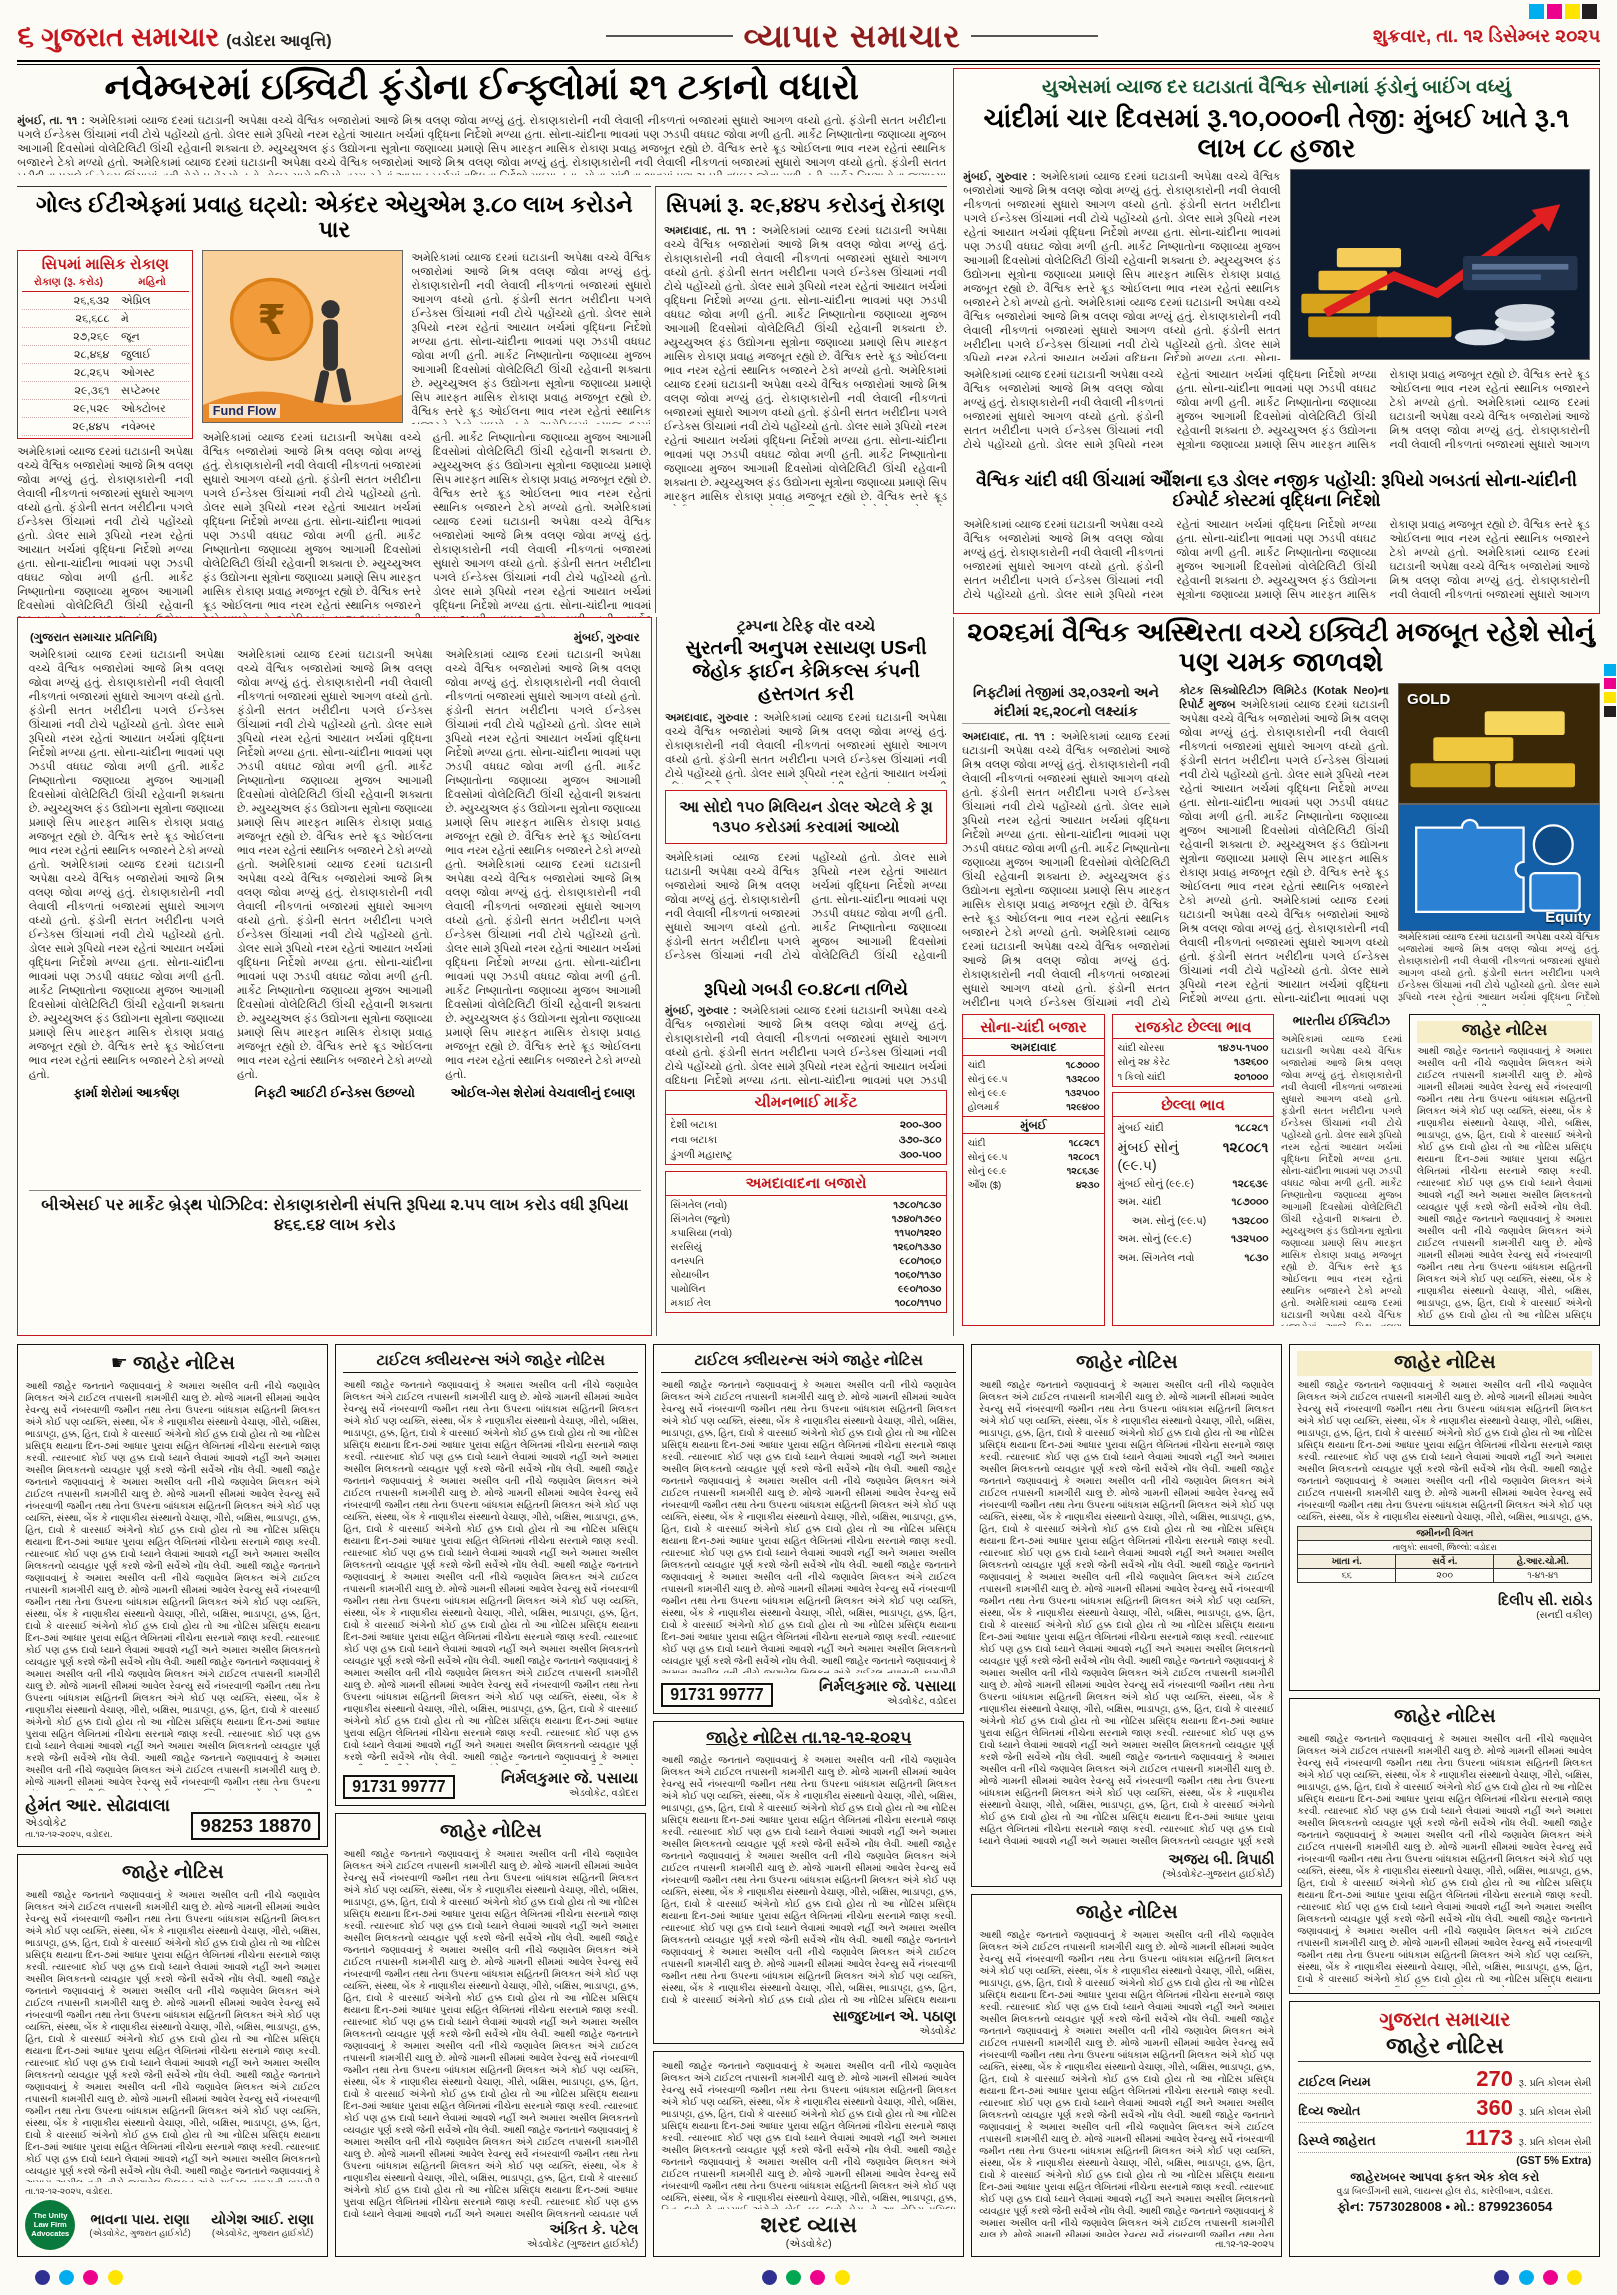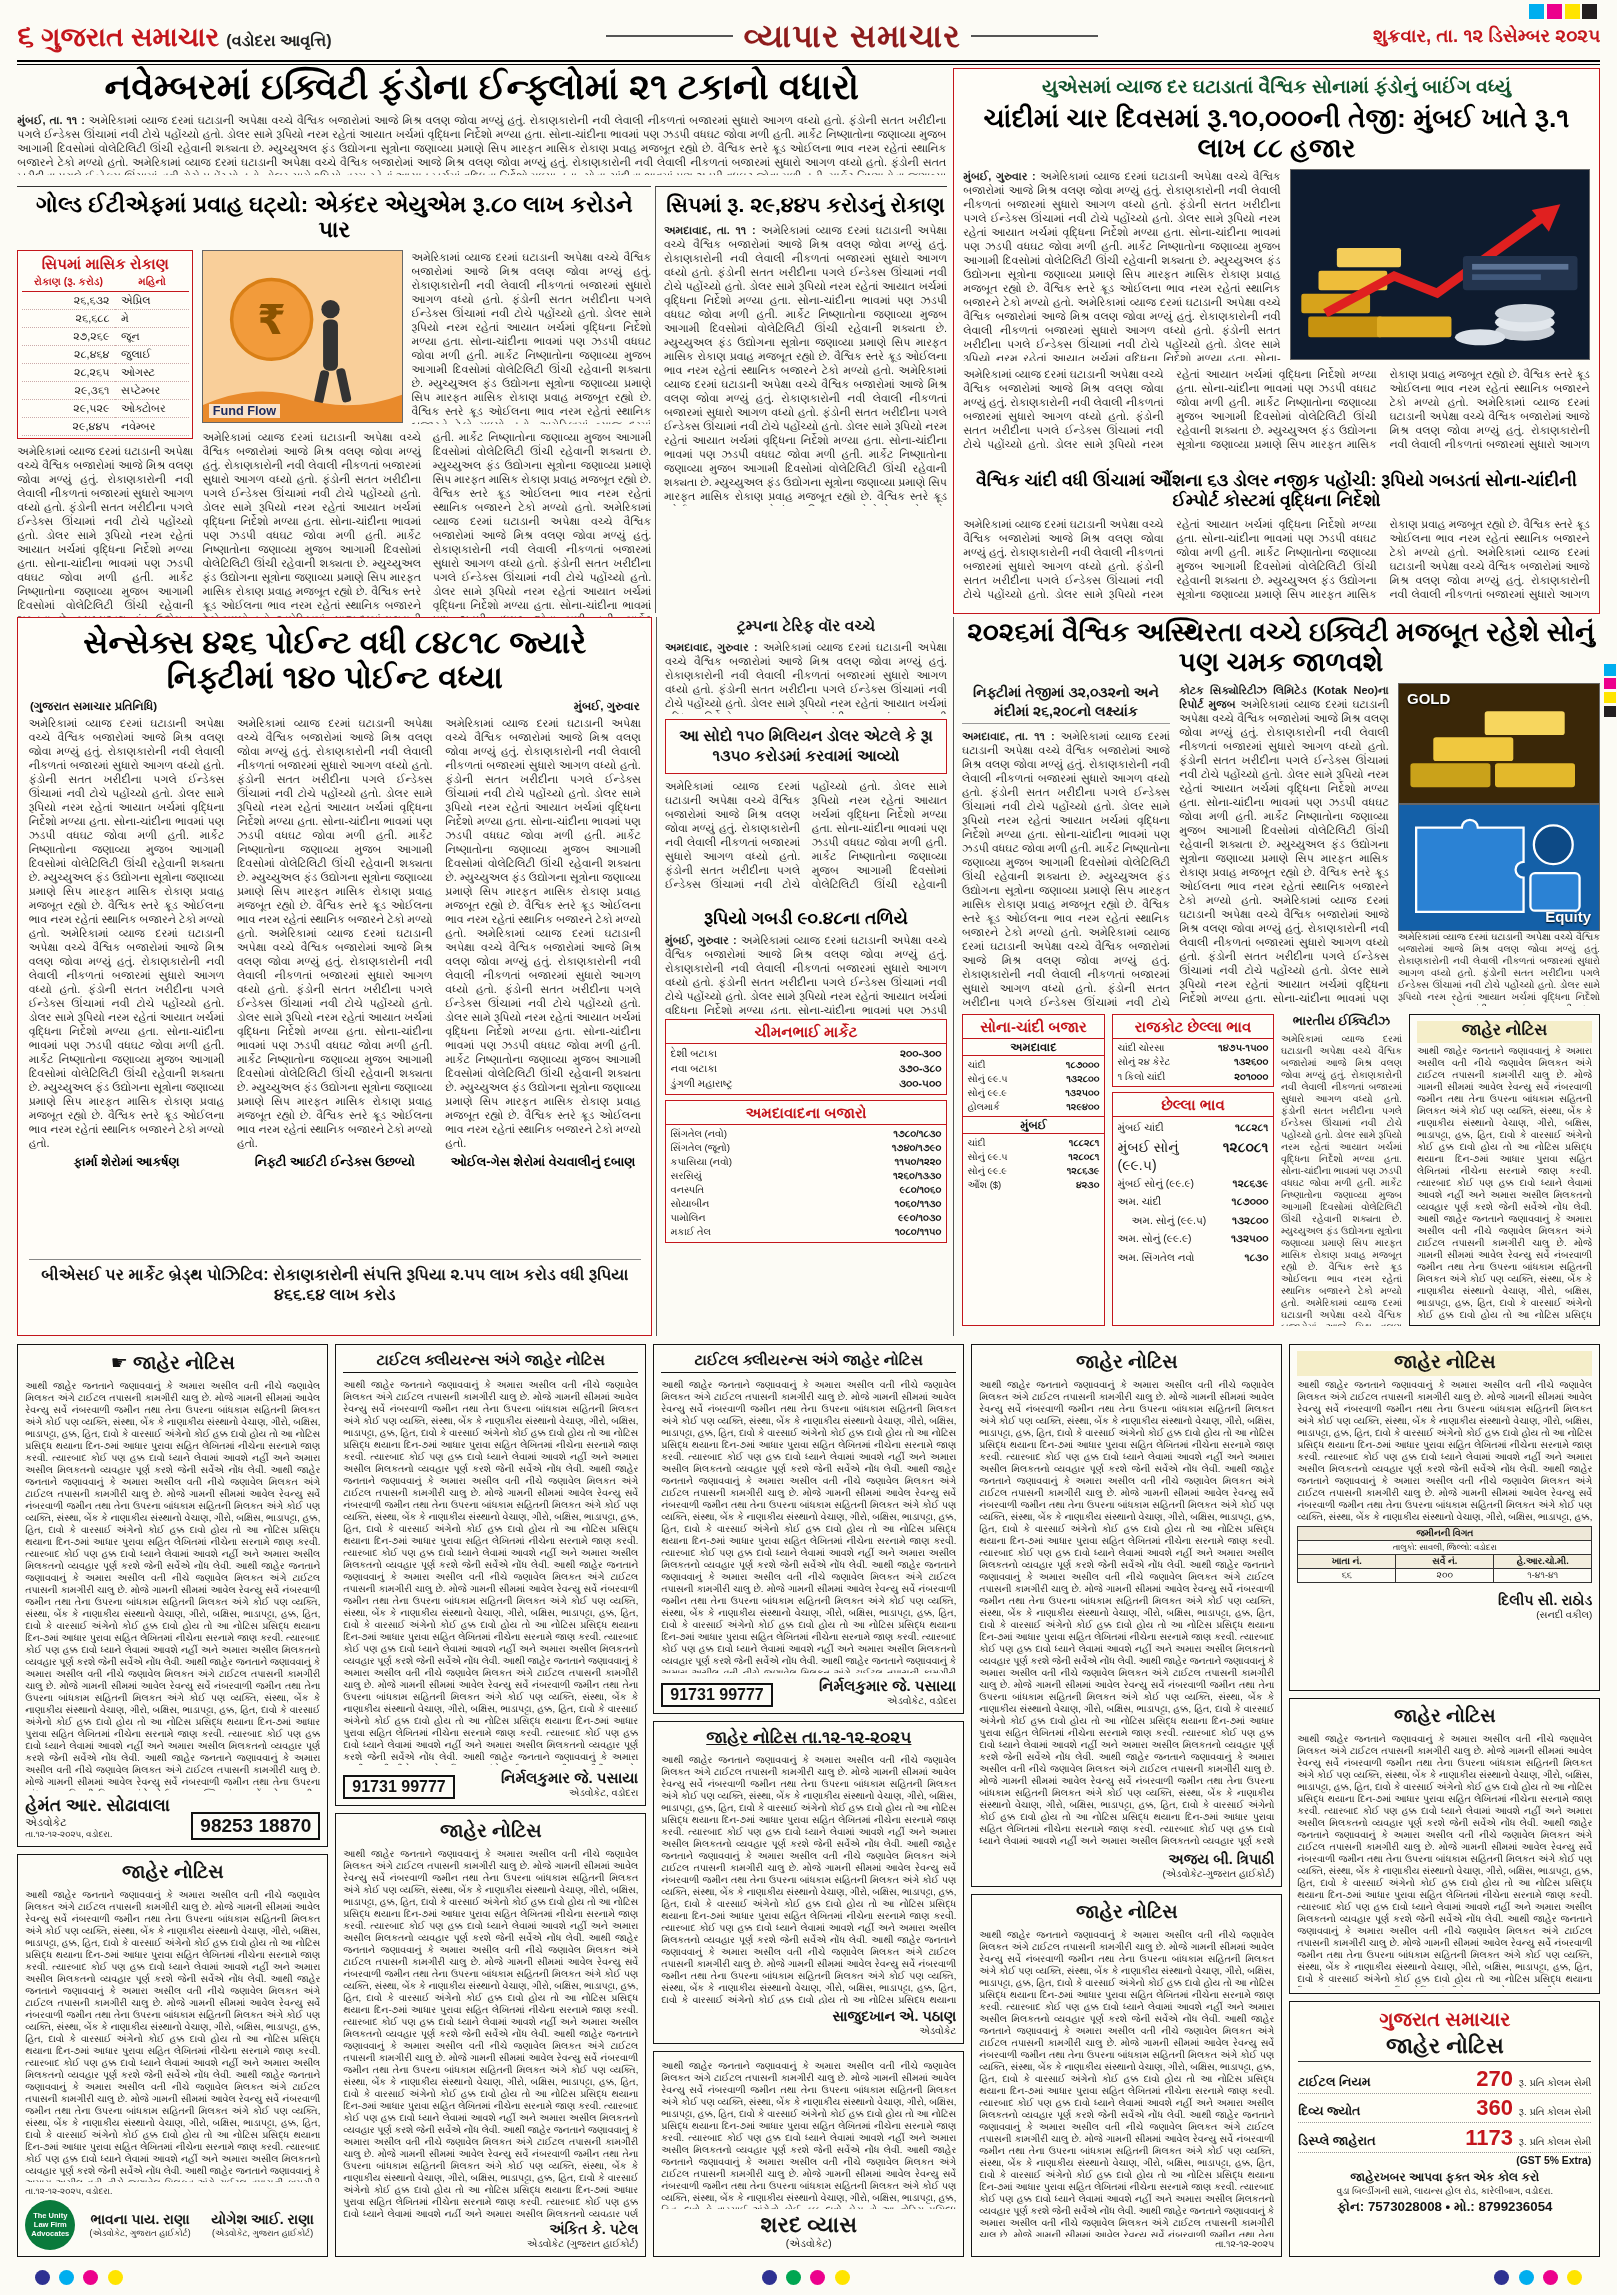--- a/index.html
+++ b/index.html
@@ -220,39 +220,39 @@
     </div>
   </div>
 </section>
 
 <section class="abs vsep-l" style="left:655px;top:186px;width:292px;height:427px;border-top:1.2px solid #333;padding:4.6px 0 0 8px;">
   <h2 class="h-sm ctr" style="font-size:21px;">સિપમાં રૂ. ૨૯,૪૪૫ કરોડનું રોકાણ</h2>
   <p class="fill news" style="height:283px;margin-top:5.8px;"><b class="dl">અમદાવાદ, તા. ૧૧</b><span>અમેરિકામાં વ્યાજ દરમાં ઘટાડાની અપેક્ષા વચ્ચે વૈશ્વિક બજારોમાં આજે મિશ્ર વલણ જોવા મળ્યું હતું. રોકાણકારોની નવી લેવાલી નીકળતાં બજારમાં સુધારો આગળ વધ્યો હતો. ફંડોની સતત ખરીદીના પગલે ઈન્ડેક્સ ઊંચામાં નવી ટોચે પહોંચ્યો હતો. ડોલર સામે રૂપિયો નરમ રહેતાં આયાત ખર્ચમાં વૃદ્ધિના નિર્દેશો મળ્યા હતા. સોના-ચાંદીના ભાવમાં પણ ઝડપી વધઘટ જોવા મળી હતી. માર્કેટ નિષ્ણાતોના જણાવ્યા મુજબ આગામી દિવસોમાં વોલેટિલિટી ઊંચી રહેવાની શક્યતા છે. મ્યુચ્યુઅલ ફંડ ઉદ્યોગના સૂત્રોના જણાવ્યા પ્રમાણે સિપ મારફત માસિક રોકાણ પ્રવાહ મજબૂત રહ્યો છે. વૈશ્વિક સ્તરે ક્રૂડ ઓઈલના ભાવ નરમ રહેતાં સ્થાનિક બજારને ટેકો મળ્યો હતો. અમેરિકામાં વ્યાજ દરમાં ઘટાડાની અપેક્ષા વચ્ચે વૈશ્વિક બજારોમાં આજે મિશ્ર વલણ જોવા મળ્યું હતું. રોકાણકારોની નવી લેવાલી નીકળતાં બજારમાં સુધારો આગળ વધ્યો હતો. ફંડોની સતત ખરીદીના પગલે ઈન્ડેક્સ ઊંચામાં નવી ટોચે પહોંચ્યો હતો. ડોલર સામે રૂપિયો નરમ રહેતાં આયાત ખર્ચમાં વૃદ્ધિના નિર્દેશો મળ્યા હતા. સોના-ચાંદીના ભાવમાં પણ ઝડપી વધઘટ જોવા મળી હતી. માર્કેટ નિષ્ણાતોના જણાવ્યા મુજબ આગામી દિવસોમાં વોલેટિલિટી ઊંચી રહેવાની શક્યતા છે. મ્યુચ્યુઅલ ફંડ ઉદ્યોગના સૂત્રોના જણાવ્યા પ્રમાણે સિપ મારફત માસિક રોકાણ પ્રવાહ મજબૂત રહ્યો છે. વૈશ્વિક સ્તરે ક્રૂડ ઓઈલના ભાવ નરમ રહેતાં સ્થાનિક બજારને ટેકો મળ્યો હતો. અમેરિકામાં વ્યાજ દરમાં ઘટાડાની અપેક્ષા વચ્ચે વૈશ્વિક બજારોમાં આજે મિશ્ર વલણ જોવા મળ્યું હતું. રોકાણકારોની નવી લેવાલી નીકળતાં બજારમાં સુધારો આગળ વધ્યો હતો. ફંડોની સતત ખરીદીના પગલે ઈન્ડેક્સ ઊંચામાં નવી ટોચે પહોંચ્યો હતો. ડોલર સામે રૂપિયો નરમ રહેતાં આયાત ખર્ચમાં વૃદ્ધિના નિર્દેશો મળ્યા હતા. સોના-ચાંદીના ભાવમાં પણ ઝડપી વધઘટ જોવા મળી હતી. માર્કેટ નિષ્ણાતોના જણાવ્યા મુજબ આગામી દિવસોમાં વોલેટિલિટી ઊંચી રહેવાની શક્યતા છે. મ્યુચ્યુઅલ ફંડ ઉદ્યોગના સૂત્રોના જણાવ્યા પ્રમાણે સિપ મારફત માસિક રોકાણ પ્રવાહ મજબૂત રહ્યો છે. વૈશ્વિક સ્તરે ક્રૂડ ઓઈલના ભાવ નરમ રહેતાં સ્થાનિક બજારને ટેકો મળ્યો હતો.</span></p>
 </section>
 
 <section class="abs bx-red" style="left:17.3px;top:617px;width:635px;height:719px;padding:8px 10.4px;">
-  <h2 class="h-xl ctr">સેન્સેક્સ ૪૨૬ પોઈન્ટ વધી ૮૪૮૧૮ જ્યારે નિફ્ટીમાં ૧૪૦ પોઈન્ટ વધ્યા</h2>
   <div class="byrow">
     <span>(ગુજરાત સમાચાર પ્રતિનિધિ)</span>
     <span>મુંબઈ, ગુરુવાર</span>
   </div>
   <div class="cols3" style="height:537px;overflow:hidden;">
     <p class="fill news"><span>અમેરિકામાં વ્યાજ દરમાં ઘટાડાની અપેક્ષા વચ્ચે વૈશ્વિક બજારોમાં આજે મિશ્ર વલણ જોવા મળ્યું હતું. રોકાણકારોની નવી લેવાલી નીકળતાં બજારમાં સુધારો આગળ વધ્યો હતો. ફંડોની સતત ખરીદીના પગલે ઈન્ડેક્સ ઊંચામાં નવી ટોચે પહોંચ્યો હતો. ડોલર સામે રૂપિયો નરમ રહેતાં આયાત ખર્ચમાં વૃદ્ધિના નિર્દેશો મળ્યા હતા. સોના-ચાંદીના ભાવમાં પણ ઝડપી વધઘટ જોવા મળી હતી. માર્કેટ નિષ્ણાતોના જણાવ્યા મુજબ આગામી દિવસોમાં વોલેટિલિટી ઊંચી રહેવાની શક્યતા છે. મ્યુચ્યુઅલ ફંડ ઉદ્યોગના સૂત્રોના જણાવ્યા પ્રમાણે સિપ મારફત માસિક રોકાણ પ્રવાહ મજબૂત રહ્યો છે. વૈશ્વિક સ્તરે ક્રૂડ ઓઈલના ભાવ નરમ રહેતાં સ્થાનિક બજારને ટેકો મળ્યો હતો. અમેરિકામાં વ્યાજ દરમાં ઘટાડાની અપેક્ષા વચ્ચે વૈશ્વિક બજારોમાં આજે મિશ્ર વલણ જોવા મળ્યું હતું. રોકાણકારોની નવી લેવાલી નીકળતાં બજારમાં સુધારો આગળ વધ્યો હતો. ફંડોની સતત ખરીદીના પગલે ઈન્ડેક્સ ઊંચામાં નવી ટોચે પહોંચ્યો હતો. ડોલર સામે રૂપિયો નરમ રહેતાં આયાત ખર્ચમાં વૃદ્ધિના નિર્દેશો મળ્યા હતા. સોના-ચાંદીના ભાવમાં પણ ઝડપી વધઘટ જોવા મળી હતી. માર્કેટ નિષ્ણાતોના જણાવ્યા મુજબ આગામી દિવસોમાં વોલેટિલિટી ઊંચી રહેવાની શક્યતા છે. મ્યુચ્યુઅલ ફંડ ઉદ્યોગના સૂત્રોના જણાવ્યા પ્રમાણે સિપ મારફત માસિક રોકાણ પ્રવાહ મજબૂત રહ્યો છે. વૈશ્વિક સ્તરે ક્રૂડ ઓઈલના ભાવ નરમ રહેતાં સ્થાનિક બજારને ટેકો મળ્યો હતો.</span></p>
     <h4 class="subhead">ફાર્મા શેરોમાં આકર્ષણ</h4>
     <p class="fill news"><span>અમેરિકામાં વ્યાજ દરમાં ઘટાડાની અપેક્ષા વચ્ચે વૈશ્વિક બજારોમાં આજે મિશ્ર વલણ જોવા મળ્યું હતું. રોકાણકારોની નવી લેવાલી નીકળતાં બજારમાં સુધારો આગળ વધ્યો હતો. ફંડોની સતત ખરીદીના પગલે ઈન્ડેક્સ ઊંચામાં નવી ટોચે પહોંચ્યો હતો. ડોલર સામે રૂપિયો નરમ રહેતાં આયાત ખર્ચમાં વૃદ્ધિના નિર્દેશો મળ્યા હતા. સોના-ચાંદીના ભાવમાં પણ ઝડપી વધઘટ જોવા મળી હતી. માર્કેટ નિષ્ણાતોના જણાવ્યા મુજબ આગામી દિવસોમાં વોલેટિલિટી ઊંચી રહેવાની શક્યતા છે. મ્યુચ્યુઅલ ફંડ ઉદ્યોગના સૂત્રોના જણાવ્યા પ્રમાણે સિપ મારફત માસિક રોકાણ પ્રવાહ મજબૂત રહ્યો છે. વૈશ્વિક સ્તરે ક્રૂડ ઓઈલના ભાવ નરમ રહેતાં સ્થાનિક બજારને ટેકો મળ્યો હતો. અમેરિકામાં વ્યાજ દરમાં ઘટાડાની અપેક્ષા વચ્ચે વૈશ્વિક બજારોમાં આજે મિશ્ર વલણ જોવા મળ્યું હતું. રોકાણકારોની નવી લેવાલી નીકળતાં બજારમાં સુધારો આગળ વધ્યો હતો. ફંડોની સતત ખરીદીના પગલે ઈન્ડેક્સ ઊંચામાં નવી ટોચે પહોંચ્યો હતો. ડોલર સામે રૂપિયો નરમ રહેતાં આયાત ખર્ચમાં વૃદ્ધિના નિર્દેશો મળ્યા હતા. સોના-ચાંદીના ભાવમાં પણ ઝડપી વધઘટ જોવા મળી હતી. માર્કેટ નિષ્ણાતોના જણાવ્યા મુજબ આગામી દિવસોમાં વોલેટિલિટી ઊંચી રહેવાની શક્યતા છે. મ્યુચ્યુઅલ ફંડ ઉદ્યોગના સૂત્રોના જણાવ્યા પ્રમાણે સિપ મારફત માસિક રોકાણ પ્રવાહ મજબૂત રહ્યો છે. વૈશ્વિક સ્તરે ક્રૂડ ઓઈલના ભાવ નરમ રહેતાં સ્થાનિક બજારને ટેકો મળ્યો હતો.</span></p>
     <h4 class="subhead">નિફ્ટી આઈટી ઈન્ડેક્સ ઉછળ્યો</h4>
     <p class="fill news"><span>અમેરિકામાં વ્યાજ દરમાં ઘટાડાની અપેક્ષા વચ્ચે વૈશ્વિક બજારોમાં આજે મિશ્ર વલણ જોવા મળ્યું હતું. રોકાણકારોની નવી લેવાલી નીકળતાં બજારમાં સુધારો આગળ વધ્યો હતો. ફંડોની સતત ખરીદીના પગલે ઈન્ડેક્સ ઊંચામાં નવી ટોચે પહોંચ્યો હતો. ડોલર સામે રૂપિયો નરમ રહેતાં આયાત ખર્ચમાં વૃદ્ધિના નિર્દેશો મળ્યા હતા. સોના-ચાંદીના ભાવમાં પણ ઝડપી વધઘટ જોવા મળી હતી. માર્કેટ નિષ્ણાતોના જણાવ્યા મુજબ આગામી દિવસોમાં વોલેટિલિટી ઊંચી રહેવાની શક્યતા છે. મ્યુચ્યુઅલ ફંડ ઉદ્યોગના સૂત્રોના જણાવ્યા પ્રમાણે સિપ મારફત માસિક રોકાણ પ્રવાહ મજબૂત રહ્યો છે. વૈશ્વિક સ્તરે ક્રૂડ ઓઈલના ભાવ નરમ રહેતાં સ્થાનિક બજારને ટેકો મળ્યો હતો. અમેરિકામાં વ્યાજ દરમાં ઘટાડાની અપેક્ષા વચ્ચે વૈશ્વિક બજારોમાં આજે મિશ્ર વલણ જોવા મળ્યું હતું. રોકાણકારોની નવી લેવાલી નીકળતાં બજારમાં સુધારો આગળ વધ્યો હતો. ફંડોની સતત ખરીદીના પગલે ઈન્ડેક્સ ઊંચામાં નવી ટોચે પહોંચ્યો હતો. ડોલર સામે રૂપિયો નરમ રહેતાં આયાત ખર્ચમાં વૃદ્ધિના નિર્દેશો મળ્યા હતા. સોના-ચાંદીના ભાવમાં પણ ઝડપી વધઘટ જોવા મળી હતી. માર્કેટ નિષ્ણાતોના જણાવ્યા મુજબ આગામી દિવસોમાં વોલેટિલિટી ઊંચી રહેવાની શક્યતા છે. મ્યુચ્યુઅલ ફંડ ઉદ્યોગના સૂત્રોના જણાવ્યા પ્રમાણે સિપ મારફત માસિક રોકાણ પ્રવાહ મજબૂત રહ્યો છે. વૈશ્વિક સ્તરે ક્રૂડ ઓઈલના ભાવ નરમ રહેતાં સ્થાનિક બજારને ટેકો મળ્યો હતો.</span></p>
     <h4 class="subhead">ઓઈલ-ગેસ શેરોમાં વેચવાલીનું દબાણ</h4>
 
   </div>
   <div class="ctr b" style="font-size:16px;line-height:1.25;margin-top:5.8px;border-top:0.9px solid #888;padding-top:4.6px;">બીએસઈ પર માર્કેટ બ્રેડ્થ પોઝિટિવ: રોકાણકારોની સંપત્તિ રૂપિયા ૨.૫૫ લાખ કરોડ વધી રૂપિયા ૪૬૬.૬૪ લાખ કરોડ</div>
 </section>
 
 <section class="abs vsep-l" style="left:656px;top:617px;width:291px;height:719px;padding-left:8px;">
   <div class="ctr b" style="font-size:15.6px;">ટ્રમ્પના ટેરિફ વૉર વચ્ચે</div>
+  <h3 class="h-sm ctr" style="margin-top:2.3px;">સુરતની અનુપમ રસાયણ USની જેહોક ફાઈન કેમિકલ્સ કંપની હસ્તગત કરી</h3>
   <p class="fill news" style="height:74px;margin-top:4.6px;"><b class="dl">અમદાવાદ, ગુરુવાર</b><span>અમેરિકામાં વ્યાજ દરમાં ઘટાડાની અપેક્ષા વચ્ચે વૈશ્વિક બજારોમાં આજે મિશ્ર વલણ જોવા મળ્યું હતું. રોકાણકારોની નવી લેવાલી નીકળતાં બજારમાં સુધારો આગળ વધ્યો હતો. ફંડોની સતત ખરીદીના પગલે ઈન્ડેક્સ ઊંચામાં નવી ટોચે પહોંચ્યો હતો. ડોલર સામે રૂપિયો નરમ રહેતાં આયાત ખર્ચમાં વૃદ્ધિના નિર્દેશો મળ્યા હતા. સોના-ચાંદીના ભાવમાં પણ ઝડપી વધઘટ જોવા મળી હતી. માર્કેટ નિષ્ણાતોના જણાવ્યા મુજબ આગામી દિવસોમાં વોલેટિલિટી ઊંચી રહેવાની શક્યતા છે. મ્યુચ્યુઅલ ફંડ ઉદ્યોગના સૂત્રોના જણાવ્યા પ્રમાણે સિપ મારફત માસિક રોકાણ પ્રવાહ મજબૂત રહ્યો છે. વૈશ્વિક સ્તરે ક્રૂડ ઓઈલના ભાવ નરમ રહેતાં સ્થાનિક બજારને ટેકો મળ્યો હતો.</span></p>
   <div class="bx-red2 ctr b" style="margin:5.8px 0;padding:5.8px;font-size:15.6px;line-height:1.3;">આ સોદો ૧૫૦ મિલિયન ડોલર એટલે કે રૂા ૧૩૫૦ કરોડમાં કરવામાં આવ્યો</div>
   <div class="fill news cols2" style="height:122px;"><span>અમેરિકામાં વ્યાજ દરમાં ઘટાડાની અપેક્ષા વચ્ચે વૈશ્વિક બજારોમાં આજે મિશ્ર વલણ જોવા મળ્યું હતું. રોકાણકારોની નવી લેવાલી નીકળતાં બજારમાં સુધારો આગળ વધ્યો હતો. ફંડોની સતત ખરીદીના પગલે ઈન્ડેક્સ ઊંચામાં નવી ટોચે પહોંચ્યો હતો. ડોલર સામે રૂપિયો નરમ રહેતાં આયાત ખર્ચમાં વૃદ્ધિના નિર્દેશો મળ્યા હતા. સોના-ચાંદીના ભાવમાં પણ ઝડપી વધઘટ જોવા મળી હતી. માર્કેટ નિષ્ણાતોના જણાવ્યા મુજબ આગામી દિવસોમાં વોલેટિલિટી ઊંચી રહેવાની શક્યતા છે. મ્યુચ્યુઅલ ફંડ ઉદ્યોગના સૂત્રોના જણાવ્યા પ્રમાણે સિપ મારફત માસિક રોકાણ પ્રવાહ મજબૂત રહ્યો છે. વૈશ્વિક સ્તરે ક્રૂડ ઓઈલના ભાવ નરમ રહેતાં સ્થાનિક બજારને ટેકો મળ્યો હતો. અમેરિકામાં વ્યાજ દરમાં ઘટાડાની અપેક્ષા વચ્ચે વૈશ્વિક બજારોમાં આજે મિશ્ર વલણ જોવા મળ્યું હતું. રોકાણકારોની નવી લેવાલી નીકળતાં બજારમાં સુધારો આગળ વધ્યો હતો. ફંડોની સતત ખરીદીના પગલે ઈન્ડેક્સ ઊંચામાં નવી ટોચે પહોંચ્યો હતો. ડોલર સામે રૂપિયો નરમ રહેતાં આયાત ખર્ચમાં વૃદ્ધિના નિર્દેશો મળ્યા હતા. સોના-ચાંદીના ભાવમાં પણ ઝડપી વધઘટ જોવા મળી હતી. માર્કેટ નિષ્ણાતોના જણાવ્યા મુજબ આગામી દિવસોમાં વોલેટિલિટી ઊંચી રહેવાની શક્યતા છે. મ્યુચ્યુઅલ ફંડ ઉદ્યોગના સૂત્રોના જણાવ્યા પ્રમાણે સિપ મારફત માસિક રોકાણ પ્રવાહ મજબૂત રહ્યો છે. વૈશ્વિક સ્તરે ક્રૂડ ઓઈલના ભાવ નરમ રહેતાં સ્થાનિક બજારને ટેકો મળ્યો હતો.</span></div>
   <h3 class="h-sm ctr" style="margin-top:7px;font-size:17.3px;">રૂપિયો ગબડી ૯૦.૪૮ના તળિયે</h3>
   <p class="fill news" style="height:81px;margin-top:3.5px;"><b class="dl">મુંબઈ, ગુરુવાર</b><span>અમેરિકામાં વ્યાજ દરમાં ઘટાડાની અપેક્ષા વચ્ચે વૈશ્વિક બજારોમાં આજે મિશ્ર વલણ જોવા મળ્યું હતું. રોકાણકારોની નવી લેવાલી નીકળતાં બજારમાં સુધારો આગળ વધ્યો હતો. ફંડોની સતત ખરીદીના પગલે ઈન્ડેક્સ ઊંચામાં નવી ટોચે પહોંચ્યો હતો. ડોલર સામે રૂપિયો નરમ રહેતાં આયાત ખર્ચમાં વૃદ્ધિના નિર્દેશો મળ્યા હતા. સોના-ચાંદીના ભાવમાં પણ ઝડપી વધઘટ જોવા મળી હતી. માર્કેટ નિષ્ણાતોના જણાવ્યા મુજબ આગામી દિવસોમાં વોલેટિલિટી ઊંચી રહેવાની શક્યતા છે. મ્યુચ્યુઅલ ફંડ ઉદ્યોગના સૂત્રોના જણાવ્યા પ્રમાણે સિપ મારફત માસિક રોકાણ પ્રવાહ મજબૂત રહ્યો છે. વૈશ્વિક સ્તરે ક્રૂડ ઓઈલના ભાવ નરમ રહેતાં સ્થાનિક બજારને ટેકો મળ્યો હતો.</span></p>
   <div class="bx-red2" style="margin-top:5.8px;">
     <div class="ptitle">ચીમનભાઈ માર્કેટ</div>
     <div style="padding:2.3px 0;">
         <div class="prow">
           <span>દેશી બટાકા</span>

